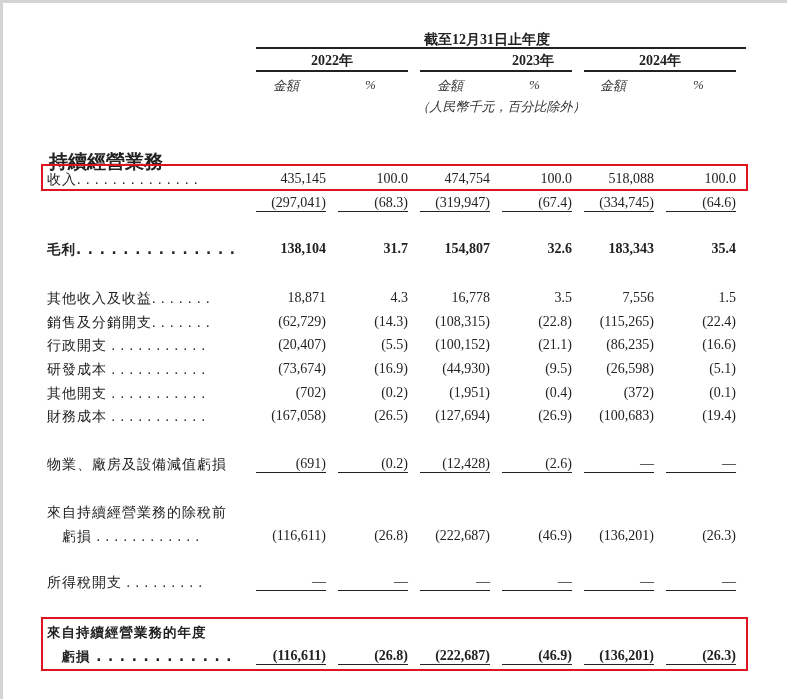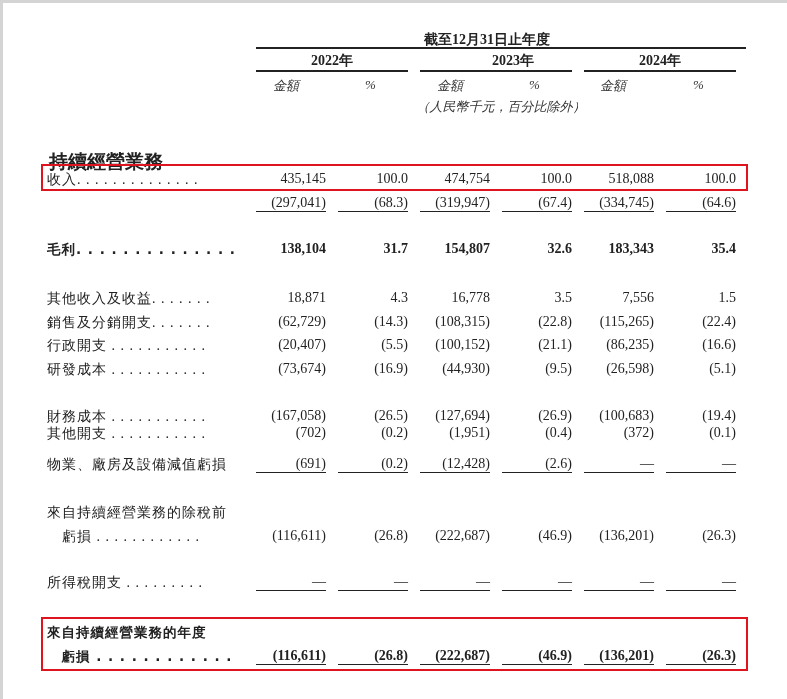--- a/index.html
+++ b/index.html
@@ -33,21 +33,21 @@
   </style>
 </head>
 <body>
 
 <div class="page">
 
   <div class="abs hdr-title">截至12月31日止年度</div>
   <div class="rule" style="left:253px; width:490px; top:44px;"></div>
 
   <div class="abs year" style="left:253px; width:152px;">2022年</div>
-  <div class="abs year" style="left:434px; width:152px;">2023年</div>
+  <div class="abs year" style="left:399px; width:152px;text-align:right;">2023年</div>
   <div class="abs year" style="left:581px; width:152px;">2024年</div>
   <div class="rule" style="left:253px; width:152px; top:67px;"></div>
   <div class="rule" style="left:417px; width:152px; top:67px;"></div>
   <div class="rule" style="left:581px; width:152px; top:67px;"></div>
 
   <div class="abs sub" style="left:270px;">金額</div>
   <div class="abs sub" style="left:362px;">%</div>
   <div class="abs sub" style="left:434px;">金額</div>
   <div class="abs sub" style="left:526px;">%</div>
   <div class="abs sub" style="left:597px;">金額</div>
@@ -115,21 +115,21 @@
   </div>
   <div class="row" style="top:358px;">
     <div class="label">研發成本 . . . . . . . . . . .</div>
     <div class="cell c0">(73,674)</div>
     <div class="cell c1">(16.9)</div>
     <div class="cell c2">(44,930)</div>
     <div class="cell c3">(9.5)</div>
     <div class="cell c4">(26,598)</div>
     <div class="cell c5">(5.1)</div>
   </div>
-  <div class="row" style="top:382px;margin-top:40px;">
+  <div class="row" style="top:382px;">
     <div class="label">其他開支 . . . . . . . . . . .</div>
     <div class="cell c0">(702)</div>
     <div class="cell c1">(0.2)</div>
     <div class="cell c2">(1,951)</div>
     <div class="cell c3">(0.4)</div>
     <div class="cell c4">(372)</div>
     <div class="cell c5">(0.1)</div>
   </div>
   <div class="row" style="top:405px;">
     <div class="label">財務成本 . . . . . . . . . . .</div>

